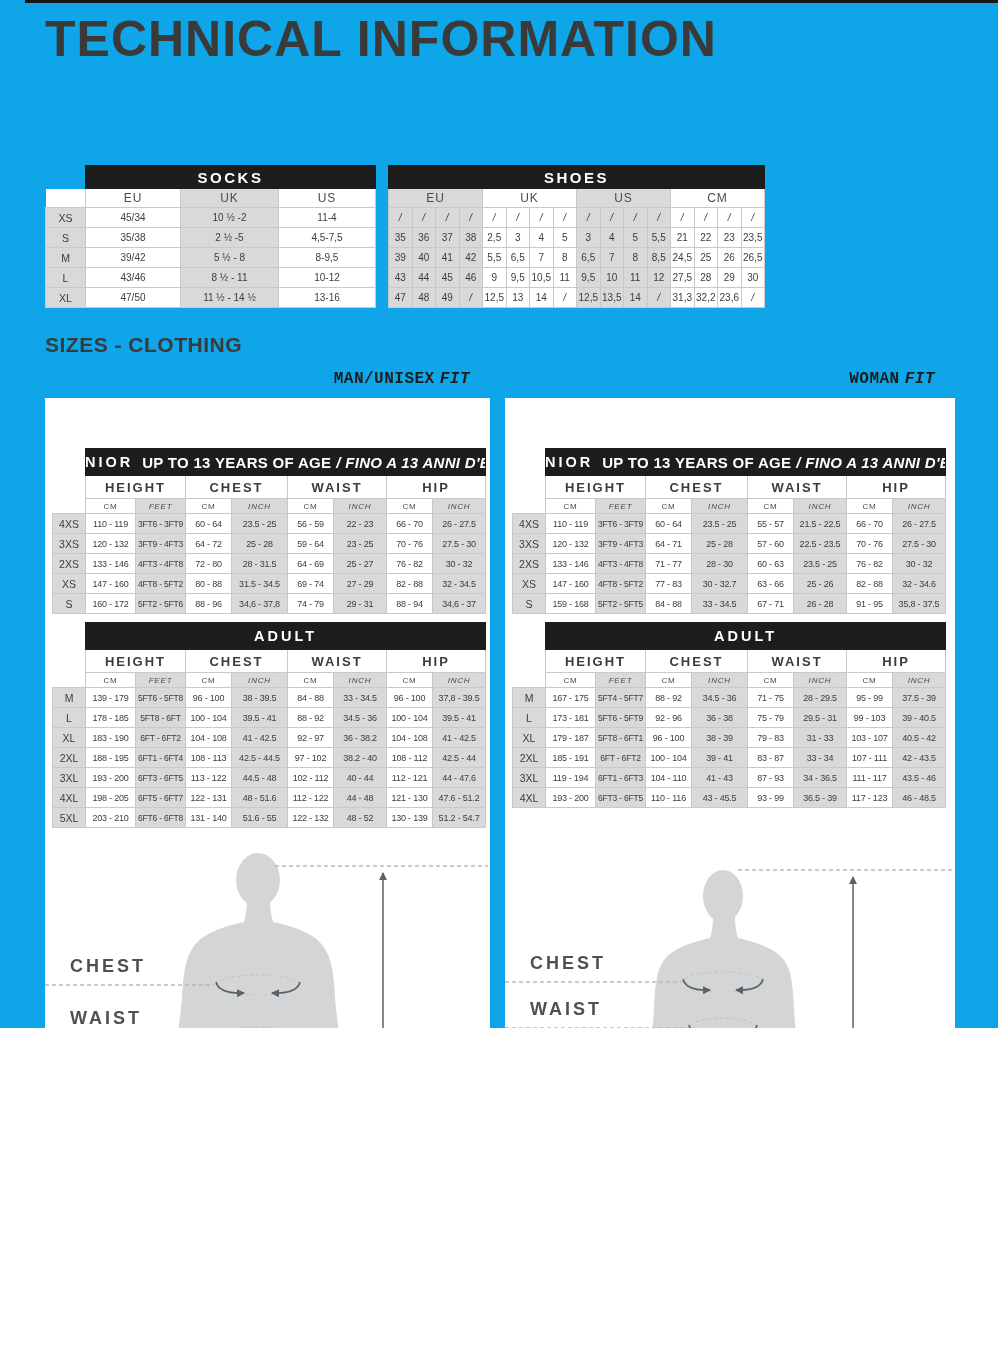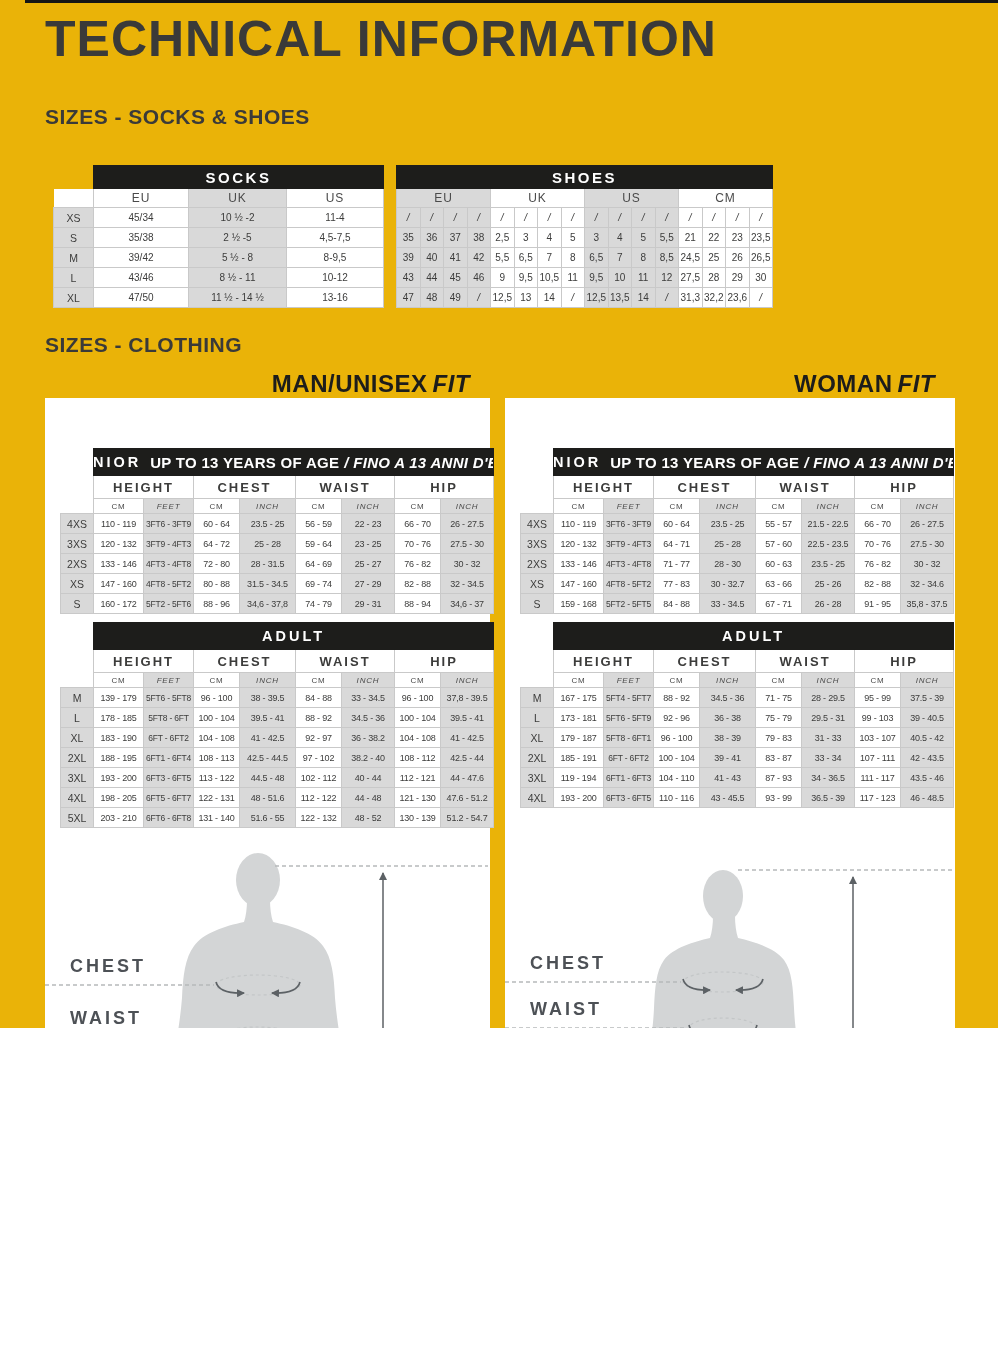--- a/index.html
+++ b/index.html
@@ -1,26 +1,26 @@
 <!DOCTYPE html>
 <html><head>
 <meta charset="utf-8">
 <style>
   html,body{margin:0;padding:0;}
-  .page{position:relative;width:998px;height:1028px;background:#eab308;overflow:hidden;
+  .page{position:relative;width:998px;height:1028px;background:#0ea5e9;overflow:hidden;
         font-family:"Liberation Sans",sans-serif;color:#3c3c3b;}
   .topbar{position:absolute;left:25px;top:0;width:973px;height:3px;background:#161615;}
   .h1{position:absolute;left:45px;top:10px;font-size:50px;font-weight:bold;color:#3a3a39;
       letter-spacing:1px;white-space:nowrap;}
   .h2{position:absolute;left:45px;font-size:21px;font-weight:bold;color:#3a3a39;letter-spacing:.5px;}
   .h2.s1{top:105px;}
   .h2.s2{top:333px;}
 
   
-  table.sz{border-collapse:collapse;table-layout:fixed;position:absolute;margin-left:8px;}
+  table.sz{border-collapse:collapse;table-layout:fixed;position:absolute;}
   table.sz th,table.sz td{border:1px solid #c9c9c9;text-align:center;vertical-align:middle;
       padding:0;font-weight:normal;overflow:hidden;white-space:nowrap;}
   table.sz .nc{border:none;background:transparent;}
   table.sz .bar{background:#1d1d1b;color:#fff;border:1px solid #1d1d1b;}
   td.g, th.g{background:#d9d9d9;}
   td.w, th.w{background:#ffffff;}
   th.rl{background:#d9d9d9;font-weight:bold;font-size:10.5px;color:#3c3c3b;}
   .slash{color:#9a9a9a;font-style:italic;}
 
   
@@ -31,22 +31,22 @@
   .socks .sub th.g{background:#d9d9d9;}
   .shoes .sub th{height:18px;font-size:12px;letter-spacing:1px;color:#4a4a4a;background:#fff;}
   .shoes .sub th.g{background:#d9d9d9;}
   .socks td,.shoes td{height:19px;font-size:10px;background:#fff;color:#3c3c3b;}
   .socks td.g,.shoes td.g{background:#d9d9d9;}
 
   
   .panel{position:absolute;top:398px;height:932px;background:#ffffff;}
   .panel.man{left:45px;width:445px;}
   .panel.woman{left:505px;width:450px;}
-  .fit-title{position:absolute;top:-28px;right:20px;font-size:24px;font-weight:bold;
-      color:#1d1d1b;white-space:nowrap;letter-spacing:.5px;}
+  .fit-title{position:absolute;top:-28px;right:20px;font-size:16px;font-weight:bold;
+      color:#1d1d1b;white-space:nowrap;letter-spacing:.5px;font-family:Liberation Mono, monospace;}
   .fit-title .fit{font-style:italic;font-weight:600;margin-left:5px;}
 
   table.ct{width:433px;}
   table.ct.junior{left:7px;top:50px;}
   table.ct.adult{left:7px;top:224px;}
   .ct .bar{height:26px;}
   .ct .bar-inner{display:flex;align-items:center;justify-content:center;gap:9px;}
   .ct .bar-title{font-size:14.5px;font-weight:bold;letter-spacing:3px;}
   .ct .bar-sub{font-size:15px;font-weight:600;letter-spacing:.3px;}
   .ct .bar-sub.it{font-style:italic;margin-left:-4px;}
@@ -66,21 +66,20 @@
   .harrow{stroke:#5c6165;stroke-width:1.5;fill:none;}
   .lbl{font-family:"Liberation Sans",sans-serif;font-size:18px;font-weight:bold;
        letter-spacing:3px;fill:#4d5156;}
 </style>
 </head>
 <body>
 
 <div class="page">
   <div class="topbar"></div>
   <div class="h1">TECHNICAL INFORMATION</div>
-  <div class="h2 s1">SIZES - SOCKS &amp; SHOES</div>
 
   <table class="sz socks">
     <colgroup>
         <col style="width:40px">
         <col style="width:95px">
         <col style="width:98px">
         <col style="width:97px">
       </colgroup>
     <thead>
       <tr>

